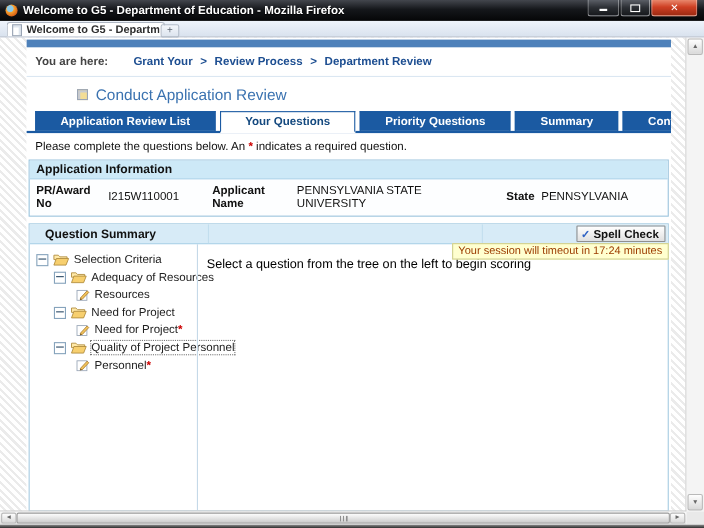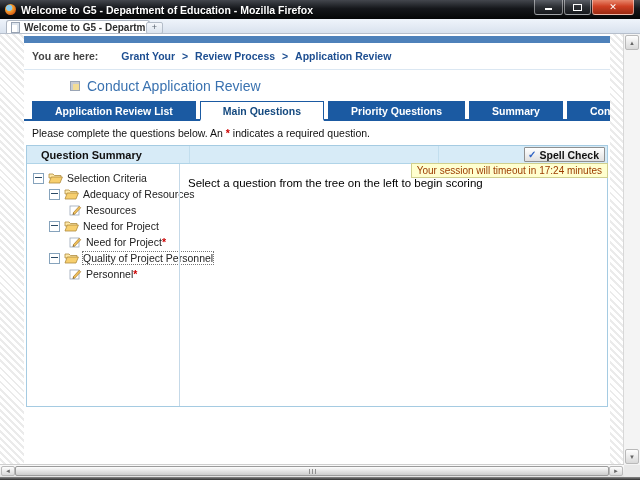--- a/index.html
+++ b/index.html
@@ -152,41 +152,52 @@
   <div class="page">
 
     <div class="bluebar"></div>
 
     <div class="crumbs">
       <span class="crumb-prefix">You are here:</span>
       <span class="crumb-link">Grant Your</span>
       <span class="crumb-sep">&gt;</span>
       <span class="crumb-link">Review Process</span>
       <span class="crumb-sep">&gt;</span>
-      <span class="crumb-link">Application Review</span>
+      <span class="crumb-link">Department Review</span>
     </div>
     <div class="crumbrule"></div>
 
     <div class="heading">
       <span class="hicon"></span>
       <span>Conduct Application Review</span>
     </div>
 
     <div class="tabrow">
       <span class="ptab">Application Review List</span>
-      <span class="ptab active">Main Questions</span>
+      <span class="ptab active">Your Questions</span>
       <span class="ptab">Priority Questions</span>
       <span class="ptab">Summary</span>
       <span class="ptab">Confirmation</span>
     </div>
 
     <div class="instruction">
       <span>Please complete the questions below. An </span><span class="req">*</span><span> indicates a required question.</span>
     </div>
 
+    <div class="appinfo">
+      <div class="appinfo-h">Application Information</div>
+      <div class="appinfo-b">
+        <span class="fld-label">PR/Award No</span>
+        <span class="fld-value">I215W110001</span>
+        <span class="fld-label">Applicant Name</span>
+        <span class="fld-value">PENNSYLVANIA STATE UNIVERSITY</span>
+        <span class="fld-label">State</span>
+        <span class="fld-value">PENNSYLVANIA</span>
+      </div>
+    </div>
 
     <div class="panel">
       <div class="panel-h">
         <span class="ph-title">Question Summary</span>
         <span class="ph-mid"></span>
         <span class="ph-right">
           <span class="spell">
             <span class="spell-ico">✓</span>
             <span>Spell Check</span>
           </span>

